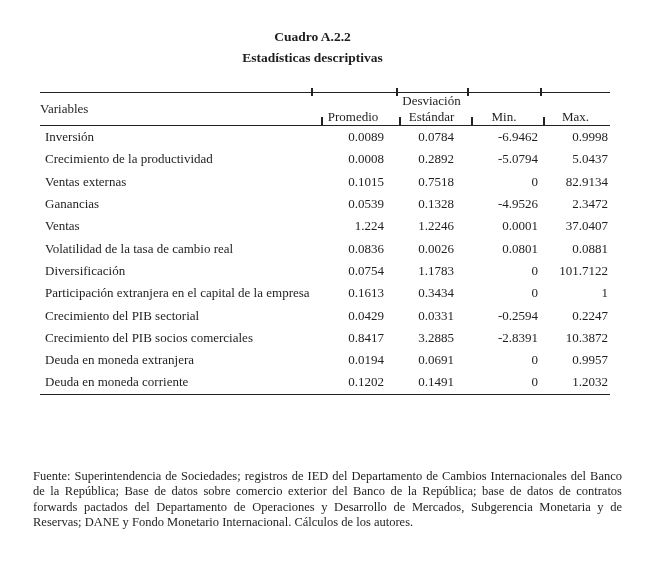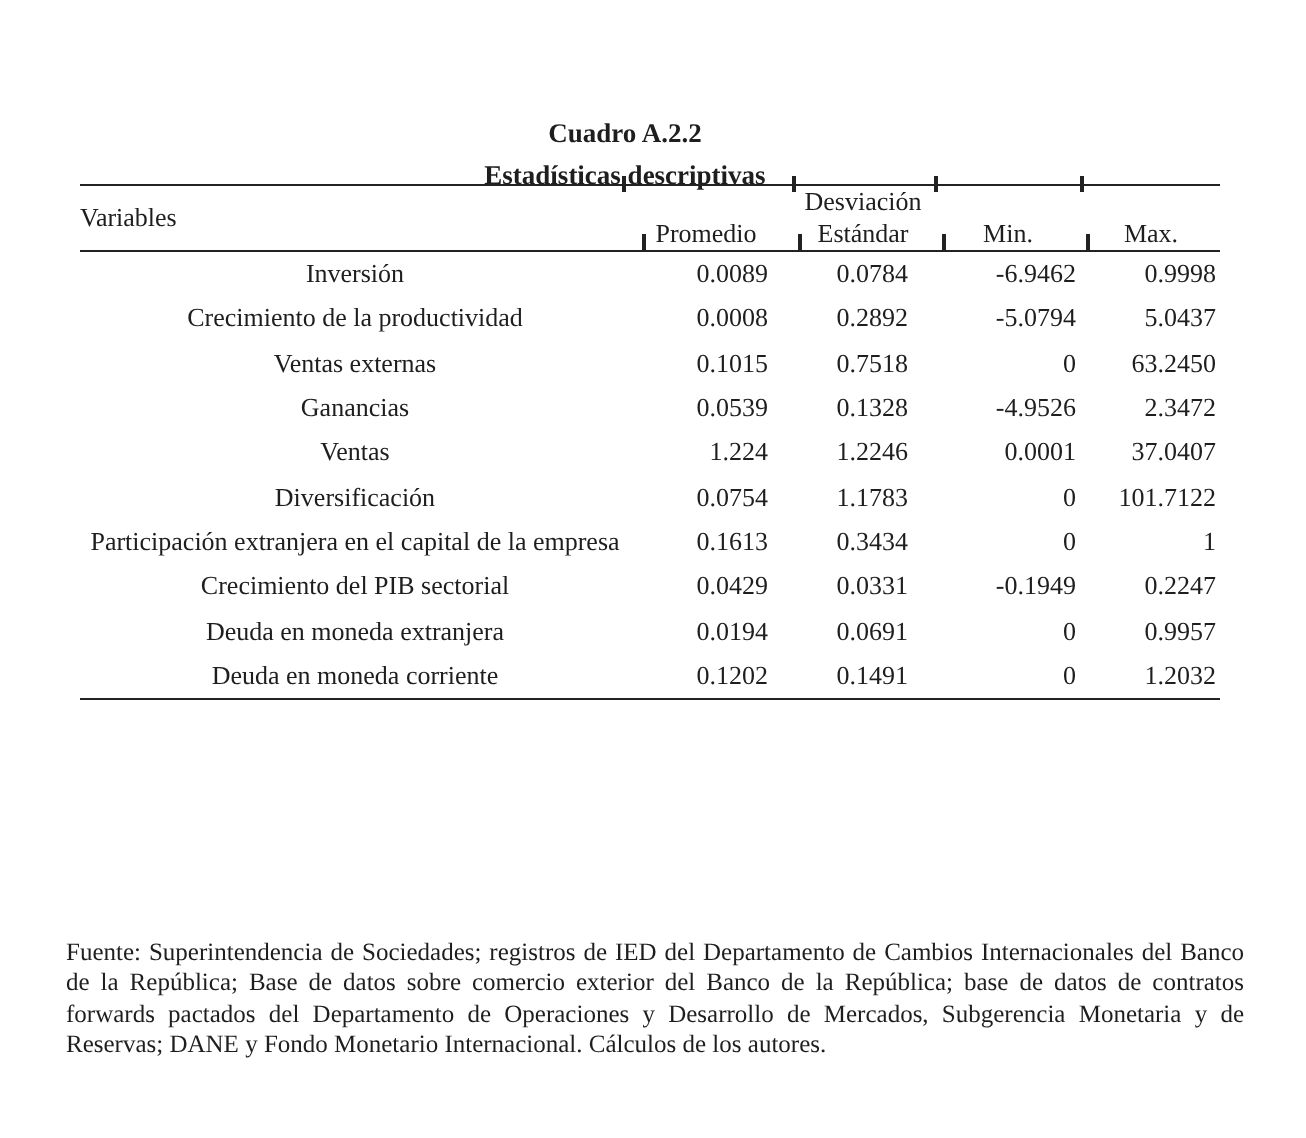--- a/index.html
+++ b/index.html
@@ -18,21 +18,20 @@
   }
   .titles {
     position: absolute;
     top: 26px;
     left: 0;
     width: 625px;
     text-align: center;
     font-weight: bold;
     font-size: 13.5px;
     line-height: 21px;
-    margin-top: 30px;
   }
   table.stats {
     position: absolute;
     left: 40px;
     top: 92px;
     width: 570px;
     border-collapse: collapse;
     table-layout: fixed;
     font-size: 13px;
   }
@@ -42,21 +41,21 @@
     border-bottom: 1.6px solid #222;
     padding: 0;
   }
   thead tr { height: 29px; }
   th.h-var  { text-align: left;  vertical-align: middle; padding-left: 5px; }
   th.h-prom { text-align: center; vertical-align: bottom; padding-right: 2px; padding-bottom: 2px; }
   th.h-desv { text-align: center; vertical-align: bottom; padding-bottom: 2px; }
   th.h-min, th.h-max { text-align: center; vertical-align: bottom; padding-bottom: 2px; }
   tbody td { height: 22.3px; padding: 0; vertical-align: middle; }
   tbody tr:last-child td { border-bottom: 1.6px solid #222; }
-  td.c-var  { text-align: center;  padding-left: 5px; }
+  td.c-var  { text-align: left;  padding-left: 5px; }
   td.c-prom { text-align: right; padding-right: 12px; }
   td.c-desv { text-align: right; padding-right: 13px; }
   td.c-min  { text-align: right; padding-right: 3px; }
   td.c-max  { text-align: right; padding-right: 2px; }
   .tick {
     position: absolute;
     width: 1.5px;
     height: 8px;
     background: #222;
   }
@@ -113,56 +112,70 @@
         <td class="c-prom">0.0008</td>
         <td class="c-desv">0.2892</td>
         <td class="c-min">-5.0794</td>
         <td class="c-max">5.0437</td>
       </tr>
       <tr>
         <td class="c-var">Ventas externas</td>
         <td class="c-prom">0.1015</td>
         <td class="c-desv">0.7518</td>
         <td class="c-min">0</td>
-        <td class="c-max">63.2450</td>
+        <td class="c-max">82.9134</td>
       </tr>
       <tr>
         <td class="c-var">Ganancias</td>
         <td class="c-prom">0.0539</td>
         <td class="c-desv">0.1328</td>
         <td class="c-min">-4.9526</td>
         <td class="c-max">2.3472</td>
       </tr>
       <tr>
         <td class="c-var">Ventas</td>
         <td class="c-prom">1.224</td>
         <td class="c-desv">1.2246</td>
         <td class="c-min">0.0001</td>
         <td class="c-max">37.0407</td>
       </tr>
       <tr>
+        <td class="c-var">Volatilidad de la tasa de cambio real</td>
+        <td class="c-prom">0.0836</td>
+        <td class="c-desv">0.0026</td>
+        <td class="c-min">0.0801</td>
+        <td class="c-max">0.0881</td>
+      </tr>
+      <tr>
         <td class="c-var">Diversificación</td>
         <td class="c-prom">0.0754</td>
         <td class="c-desv">1.1783</td>
         <td class="c-min">0</td>
         <td class="c-max">101.7122</td>
       </tr>
       <tr>
         <td class="c-var">Participación extranjera en el capital de la empresa</td>
         <td class="c-prom">0.1613</td>
         <td class="c-desv">0.3434</td>
         <td class="c-min">0</td>
         <td class="c-max">1</td>
       </tr>
       <tr>
         <td class="c-var">Crecimiento del PIB sectorial</td>
         <td class="c-prom">0.0429</td>
         <td class="c-desv">0.0331</td>
-        <td class="c-min">-0.1949</td>
+        <td class="c-min">-0.2594</td>
         <td class="c-max">0.2247</td>
+      </tr>
+      <tr>
+        <td class="c-var">Crecimiento del PIB socios comerciales</td>
+        <td class="c-prom">0.8417</td>
+        <td class="c-desv">3.2885</td>
+        <td class="c-min">-2.8391</td>
+        <td class="c-max">10.3872</td>
       </tr>
       <tr>
         <td class="c-var">Deuda en moneda extranjera</td>
         <td class="c-prom">0.0194</td>
         <td class="c-desv">0.0691</td>
         <td class="c-min">0</td>
         <td class="c-max">0.9957</td>
       </tr>
       <tr>
         <td class="c-var">Deuda en moneda corriente</td>

